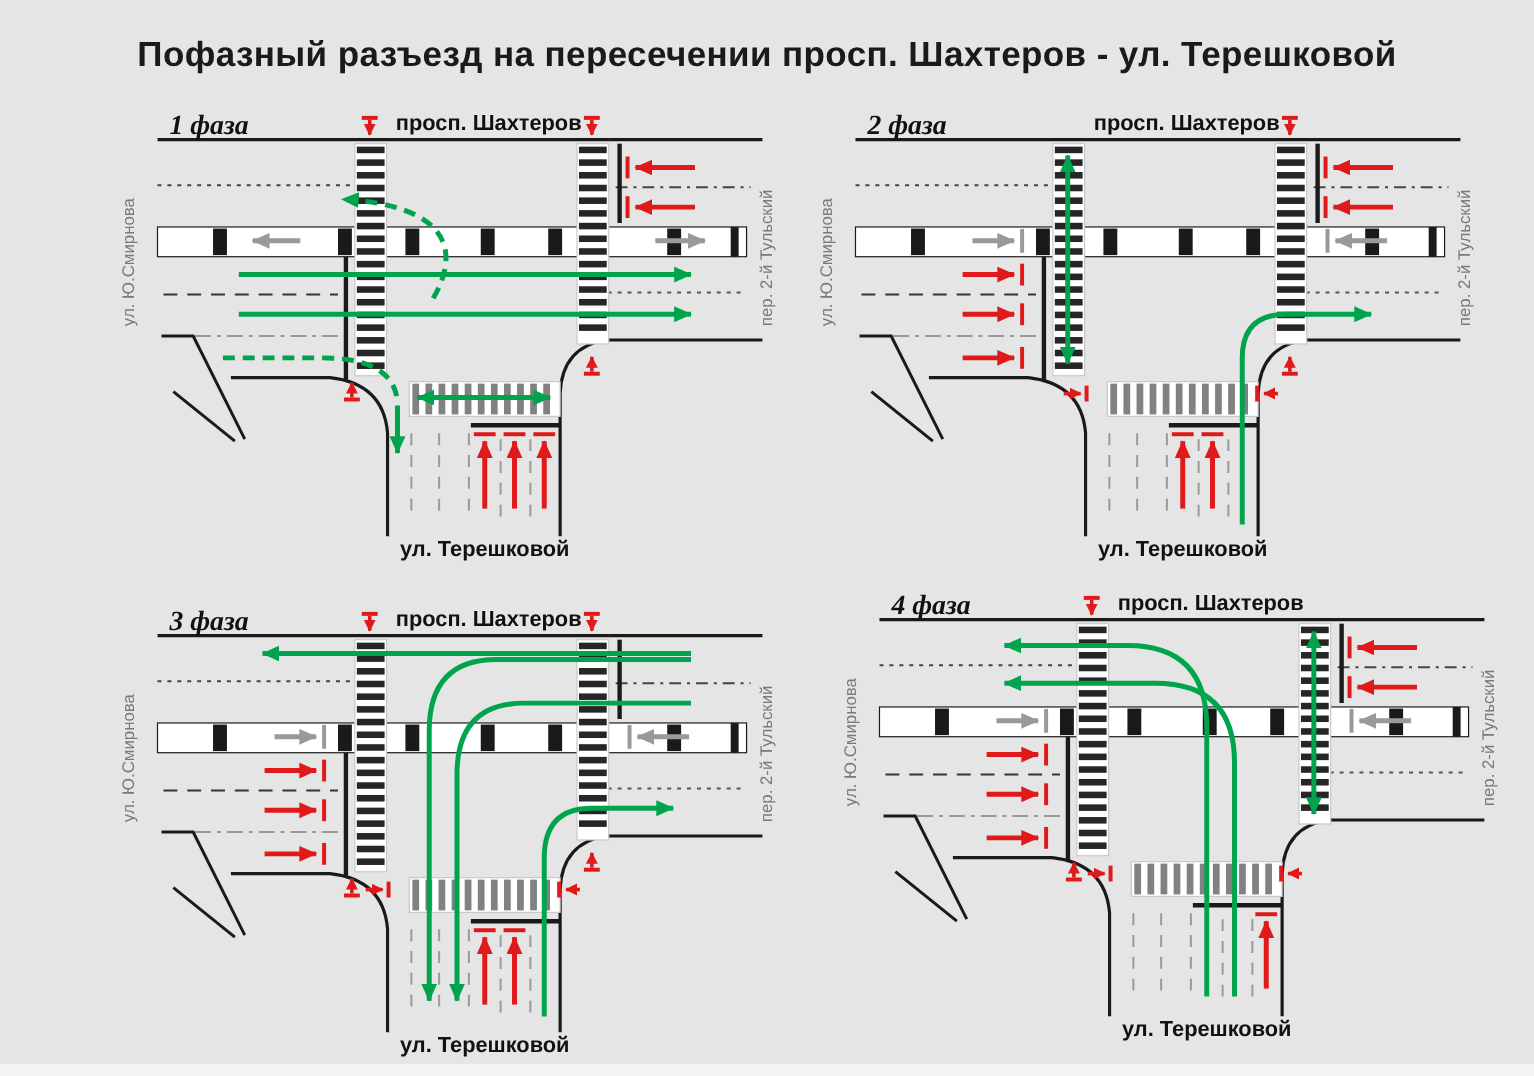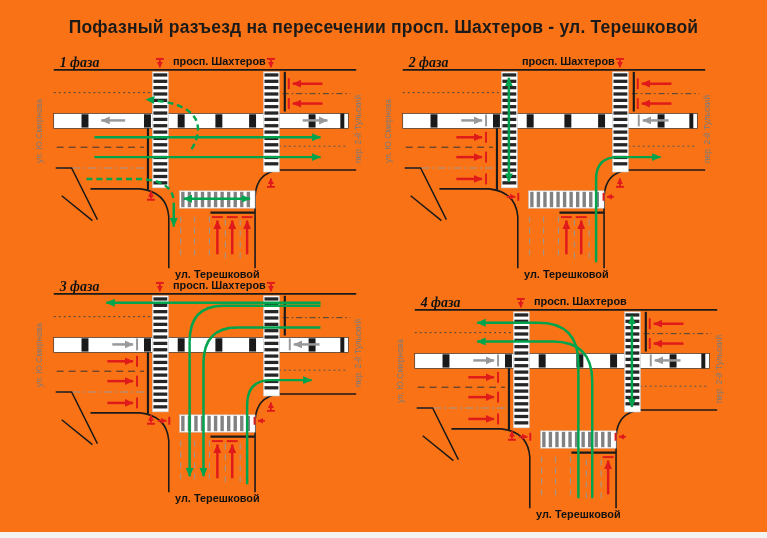--- a/index.html
+++ b/index.html
@@ -1,23 +1,23 @@
 <!DOCTYPE html>
 <html><head>
 <meta charset="utf-8">
 <style>
   html,body{margin:0;padding:0;background:#fff;}
-  .frame{position:relative;width:767px;height:538px;background:#f97316;overflow:hidden;
+  .frame{position:relative;width:767px;height:538px;background:#e5e5e5;overflow:hidden;
          font-family:"Liberation Sans",sans-serif;}
   .title{position:absolute;top:17px;left:0;width:100%;text-align:center;
          font-size:17.5px;font-weight:bold;color:#1a1a1a;letter-spacing:.2px;}
-  .panel{position:absolute;width:353px;height:238px;}
+  .panel{position:absolute;width:353px;height:238px;margin-left:25px;}
   .p0{left:26px;top:52px;}
   .p1{left:375px;top:52px;}
-  .p2{left:26px;top:276px;}
+  .p2{left:26px;top:300px;}
   .p3{left:387px;top:292px;}
   .panel svg{display:block;width:353px;height:238px;}
   .bottom-edge{position:absolute;left:0;bottom:0;width:100%;height:6px;background:#f4f4f4;}
 </style>
 </head>
 <body>
 
 <div class="frame">
   <div class="title">Пофазный разъезд на пересечении просп. Шахтеров  - ул. Терешковой</div>
   <div class="panel p0">

